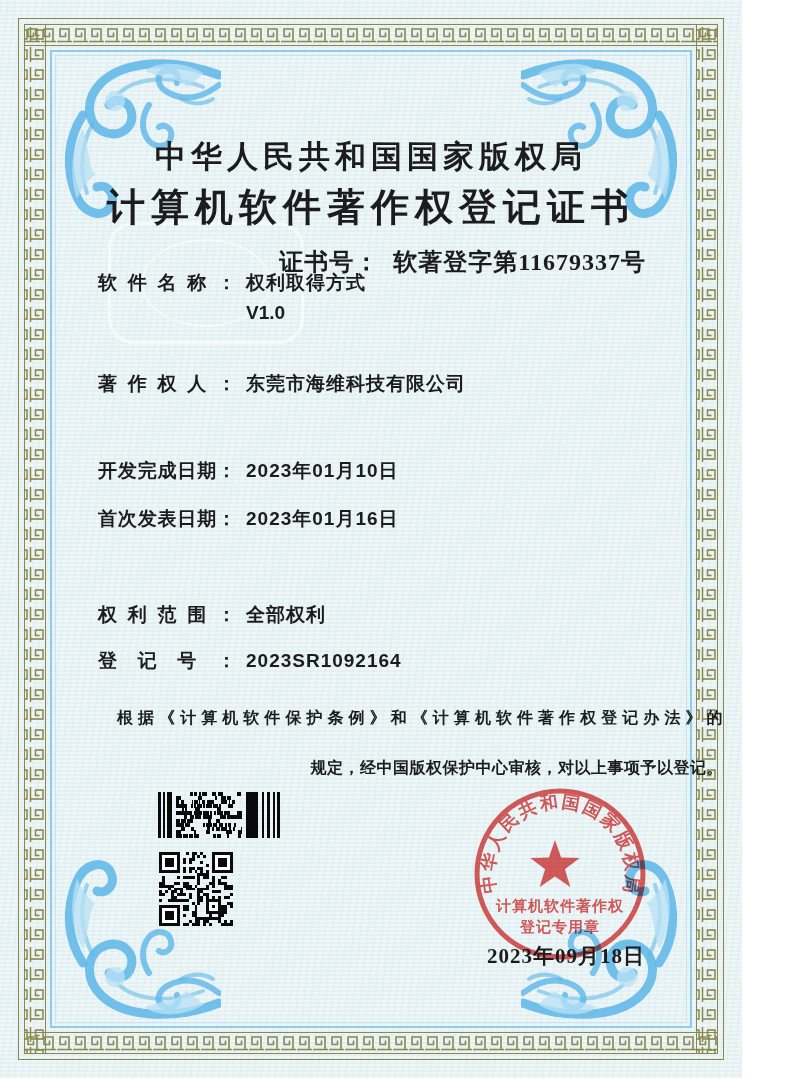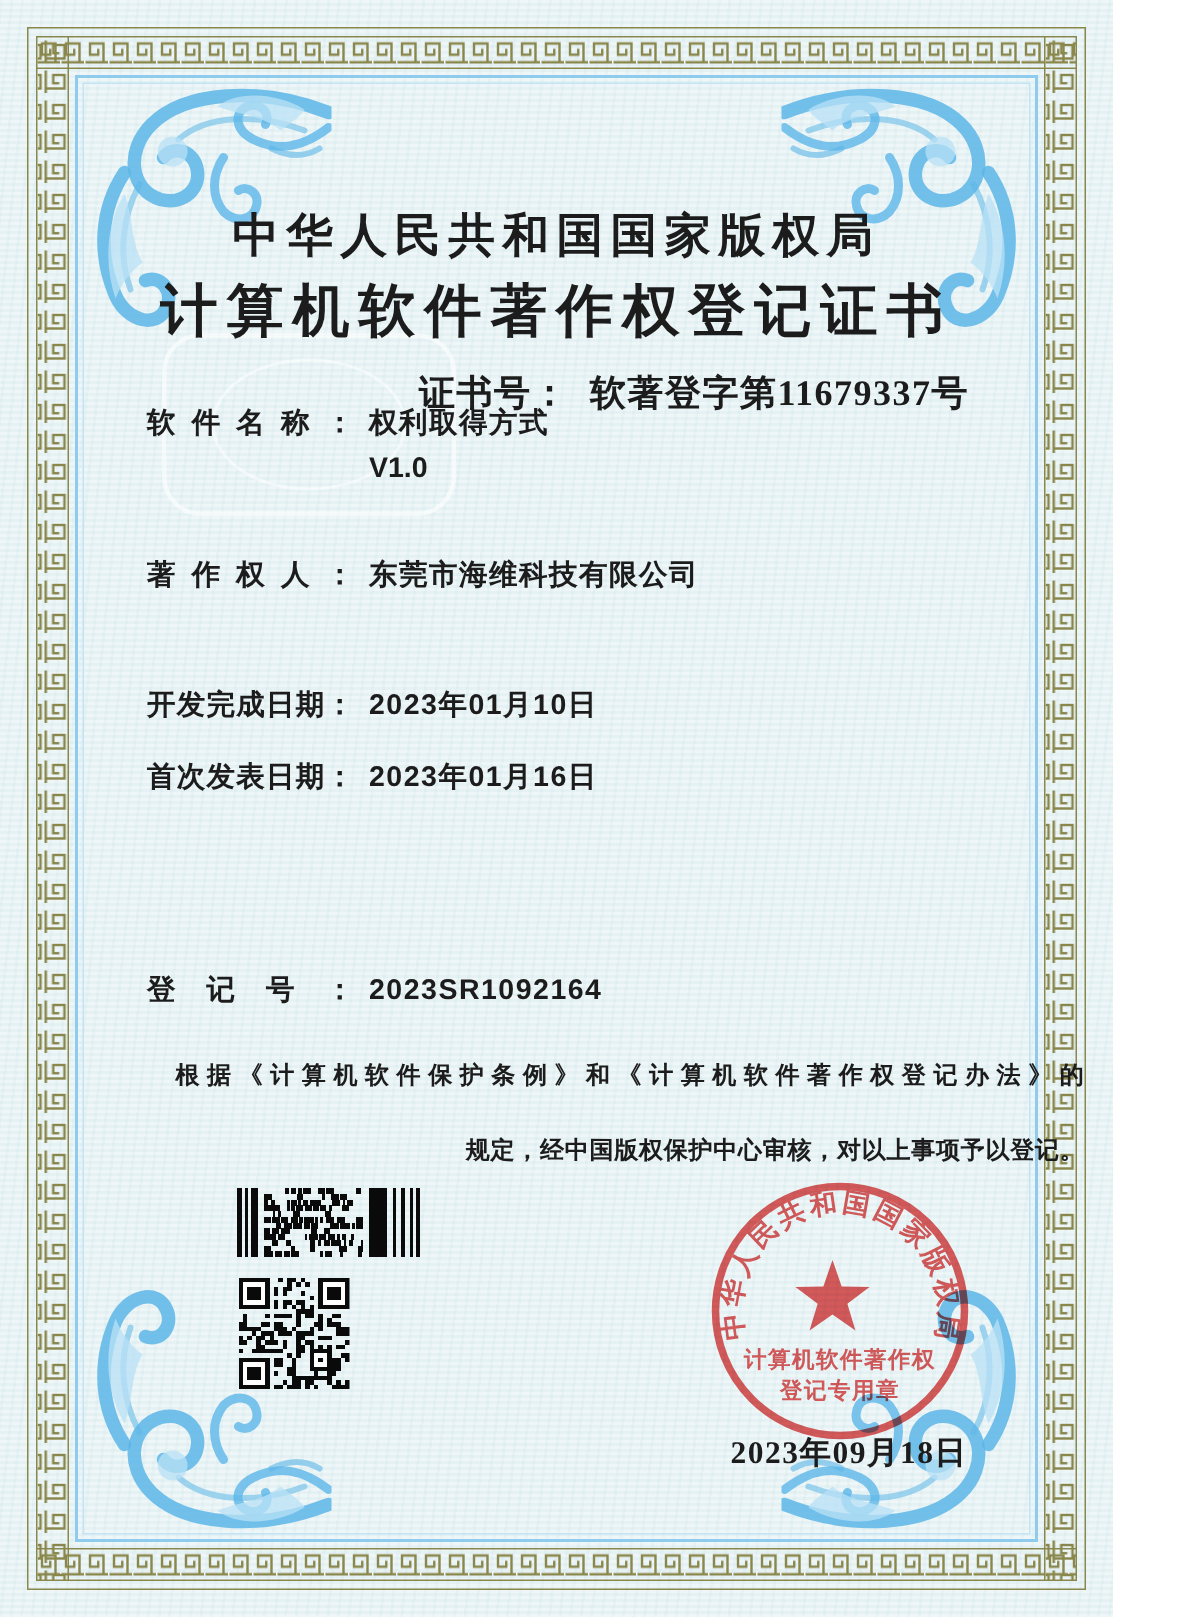--- a/index.html
+++ b/index.html
@@ -73,21 +73,21 @@
   
   .barcode{position:absolute;left:158px;top:792px;width:122px;height:46px;line-height:0;}
   .qrcode{position:absolute;left:159px;top:852px;width:74px;height:74px;line-height:0;}
   .barcode svg,.qrcode svg{width:100%;height:100%;display:block;}
   
   .seal{position:absolute;left:460px;top:780px;width:188px;height:188px;opacity:.88;mix-blend-mode:multiply;}
   .seal svg{width:100%;height:100%;display:block;}
   .issue-date{
     position:absolute;left:487px;top:942px;z-index:5;
     font-family:"Liberation Serif","DejaVu Serif",serif;
-    font-size:21px;font-weight:700;letter-spacing:1px;margin-top:12px;
+    font-size:21px;font-weight:700;letter-spacing:1px;
   }
 </style>
 </head>
 <body>
 
 <div class="certificate">
 
   <div class="outer-line"></div>
 
   <svg width="0" height="0" style="position:absolute">
@@ -220,20 +220,24 @@
     <span class="flabel">著作权人：</span>
     <span class="fvalue">东莞市海维科技有限公司</span>
   </div>
   <div class="frow" style="top:458px">
     <span class="flabel">开发完成日期：</span>
     <span class="fvalue">2023年01月10日</span>
   </div>
   <div class="frow" style="top:506px">
     <span class="flabel">首次发表日期：</span>
     <span class="fvalue">2023年01月16日</span>
+  </div>
+  <div class="frow" style="top:602px">
+    <span class="flabel">权利范围：</span>
+    <span class="fvalue">全部权利</span>
   </div>
   <div class="frow" style="top:648px">
     <span class="flabel">登记号：</span>
     <span class="fvalue">2023SR1092164</span>
   </div>
 
   <div class="statement">
     <div class="line1">根据《计算机软件保护条例》和《计算机软件著作权登记办法》的</div>
     <div class="line2">规定，经中国版权保护中心审核，对以上事项予以登记。</div>
   </div>

